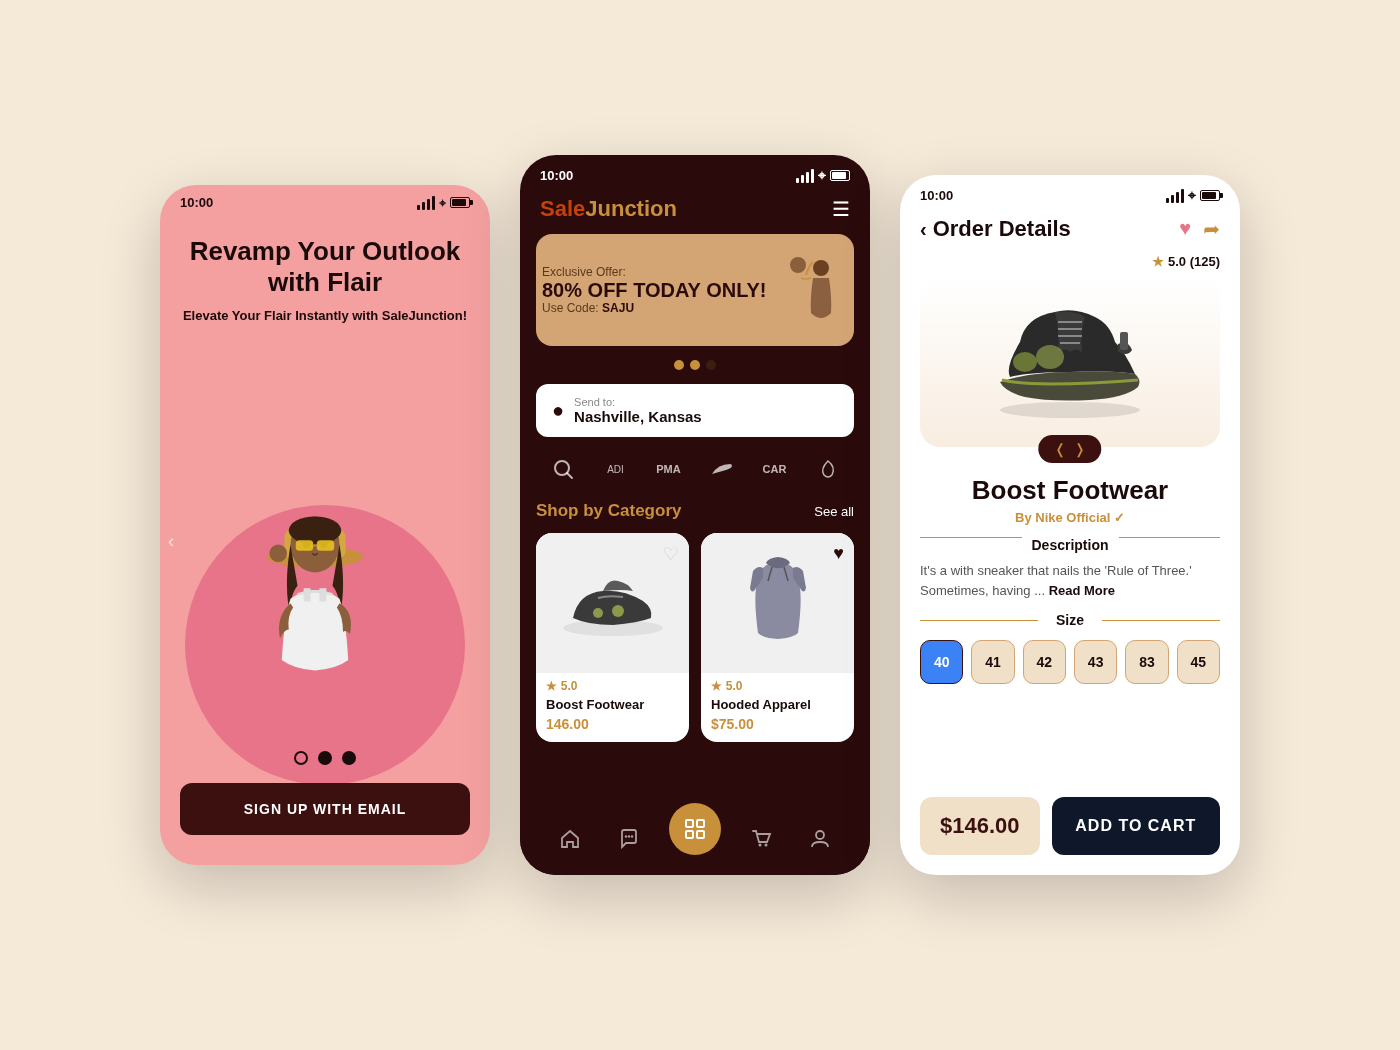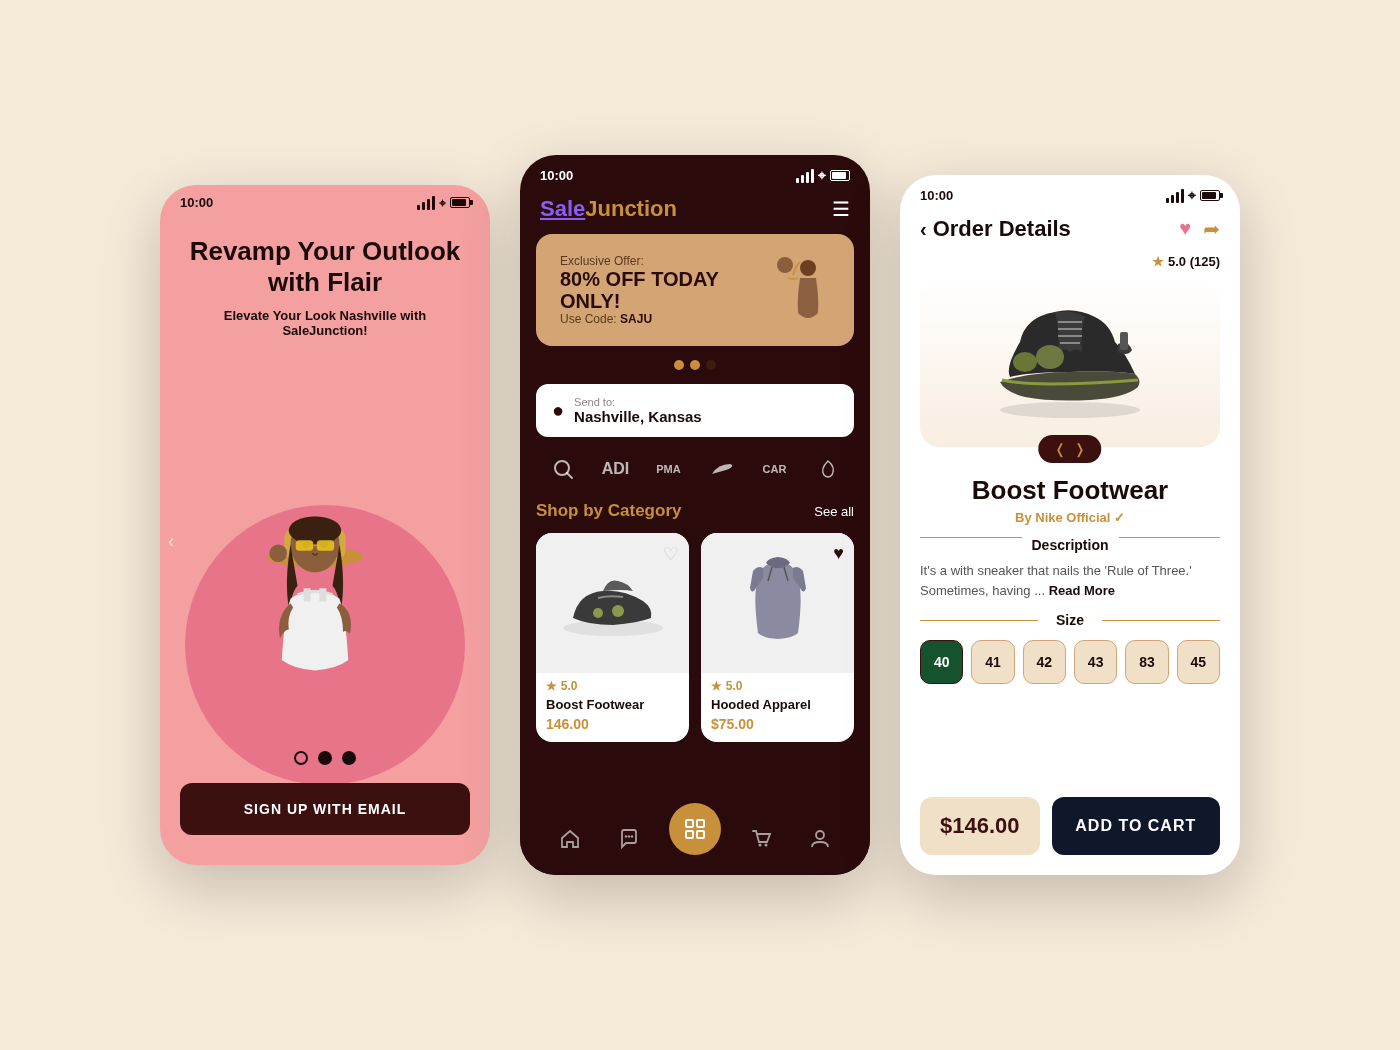--- a/index.html
+++ b/index.html
@@ -174,30 +174,30 @@
     .phone-2-header {
       display: flex;
       justify-content: space-between;
       align-items: center;
       padding: 4px 20px 12px;
     }
     .logo-text {
       font-size: 22px;
       font-weight: 800;
     }
-    .logo-sale { color: #8b5cf6; text-decoration: underline; }
+    .logo-sale { color: #c2410c; }
     .logo-junction { color: #c8903a; }
     .menu-icon { color: #fff; font-size: 20px; }
 
     
     .promo-banner {
       margin: 0 16px 14px;
       background: #d4a574;
       border-radius: 16px;
-      padding: 16px 24px;
+      padding: 16px 6px;
       display: flex;
       align-items: center;
       justify-content: space-between;
       position: relative;
       overflow: hidden;
     }
     .promo-text .exclusive {
       font-size: 12px;
       color: #5a3a1a;
     }
@@ -493,21 +493,21 @@
       border-radius: 10px;
       border: 1.5px solid #d4a574;
       background: #f0e0c8;
       display: flex; align-items: center; justify-content: center;
       font-size: 14px;
       font-weight: 700;
       color: #1a0a0a;
       cursor: pointer;
     }
     .size-btn.selected {
-      background: #14532d;
+      background: #3b82f6;
       color: #fff;
       border-color: #3d1010;
     }
 
     
     .bottom-cta {
       margin-top: auto;
       display: flex;
       gap: 12px;
       padding: 16px 20px 20px;
@@ -572,21 +572,21 @@
           <div class="battery-fill"></div>
         </div>
       </div>
     </div>
 
     <div class="phone-1-hero">
       <div class="pink-circle"></div>
 
       <div class="phone-1-text">
         <div class="phone-1-title">Revamp Your Outlook with Flair</div>
-        <div class="phone-1-subtitle">Elevate Your Look Nashville with SaleJunction!</div>
+        <div class="phone-1-subtitle">Elevate Your Flair Instantly with SaleJunction!</div>
       </div>
 
       <div class="phone-1-image">
         <svg class="person-svg" viewBox="0 0 220 320" xmlns="http://www.w3.org/2000/svg">
 
           <ellipse cx="110" cy="82" rx="55" ry="12" fill="#c8903a"></ellipse>
           <rect x="75" y="50" width="70" height="35" rx="10" fill="#d4a840"></rect>
 
           <ellipse cx="110" cy="68" rx="28" ry="32" fill="#8B5E3C"></ellipse>
 
@@ -689,21 +689,21 @@
       </div>
     </div>
 
     <div class="brand-row">
       <div class="brand-icon" style="color:rgba(255,255,255,0.7);">
         <svg width="22" height="22" viewBox="0 0 22 22" fill="none">
           <circle cx="10" cy="10" r="7" stroke="rgba(255,255,255,0.7)" stroke-width="2"></circle>
           <line x1="15" y1="15" x2="20" y2="20" stroke="rgba(255,255,255,0.7)" stroke-width="2" stroke-linecap="round"></line>
         </svg>
       </div>
-      <div class="brand-icon" style="font-weight:700;font-size:16px;color:rgba(255,255,255,0.7);">ADI</div>
+      <div class="brand-icon" style="font-weight:400;font-size:10px;color:rgba(255,255,255,0.7);">ADI</div>
       <div class="brand-icon" style="font-weight:900;font-size:11px;color:rgba(255,255,255,0.7);">PMA</div>
       <div class="brand-icon">
         <svg width="24" height="14" viewBox="0 0 24 14" fill="none">
           <path d="M2 12 Q8 2 20 2 Q22 2 22 4 Q22 6 16 8 L2 12Z" fill="rgba(255,255,255,0.7)"></path>
         </svg>
       </div>
       <div class="brand-icon" style="font-weight:900;font-size:11px;color:rgba(255,255,255,0.7);">CAR</div>
       <div class="brand-icon">
         <svg width="20" height="20" viewBox="0 0 20 20" fill="none">
           <path d="M10 2 Q18 8 14 16 Q10 20 6 16 Q2 10 10 2Z" fill="none" stroke="rgba(255,255,255,0.7)" stroke-width="1.5"></path>

